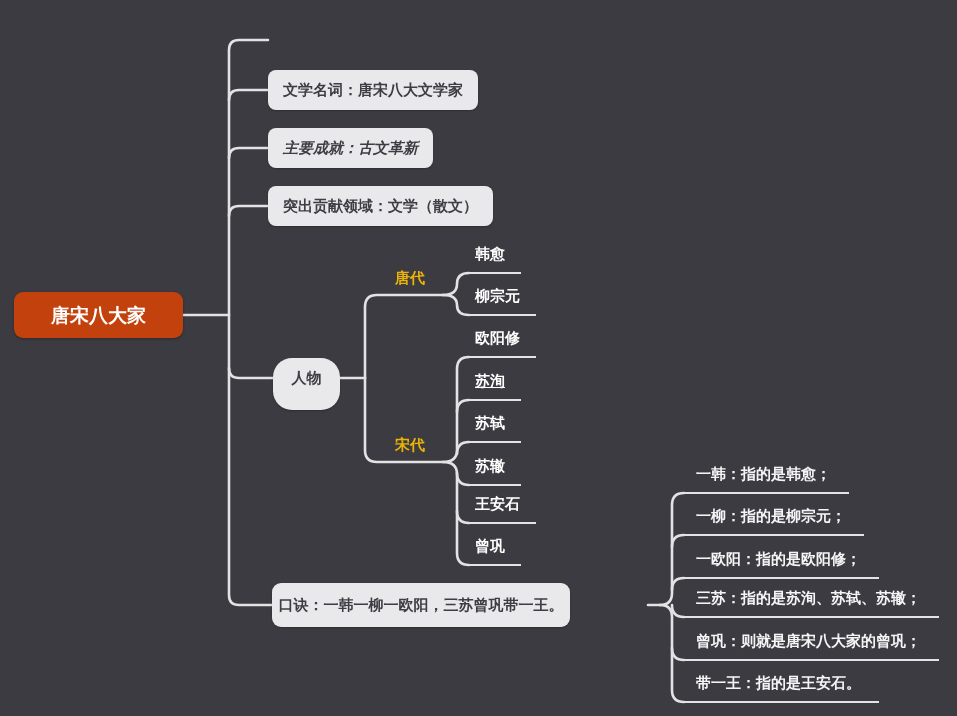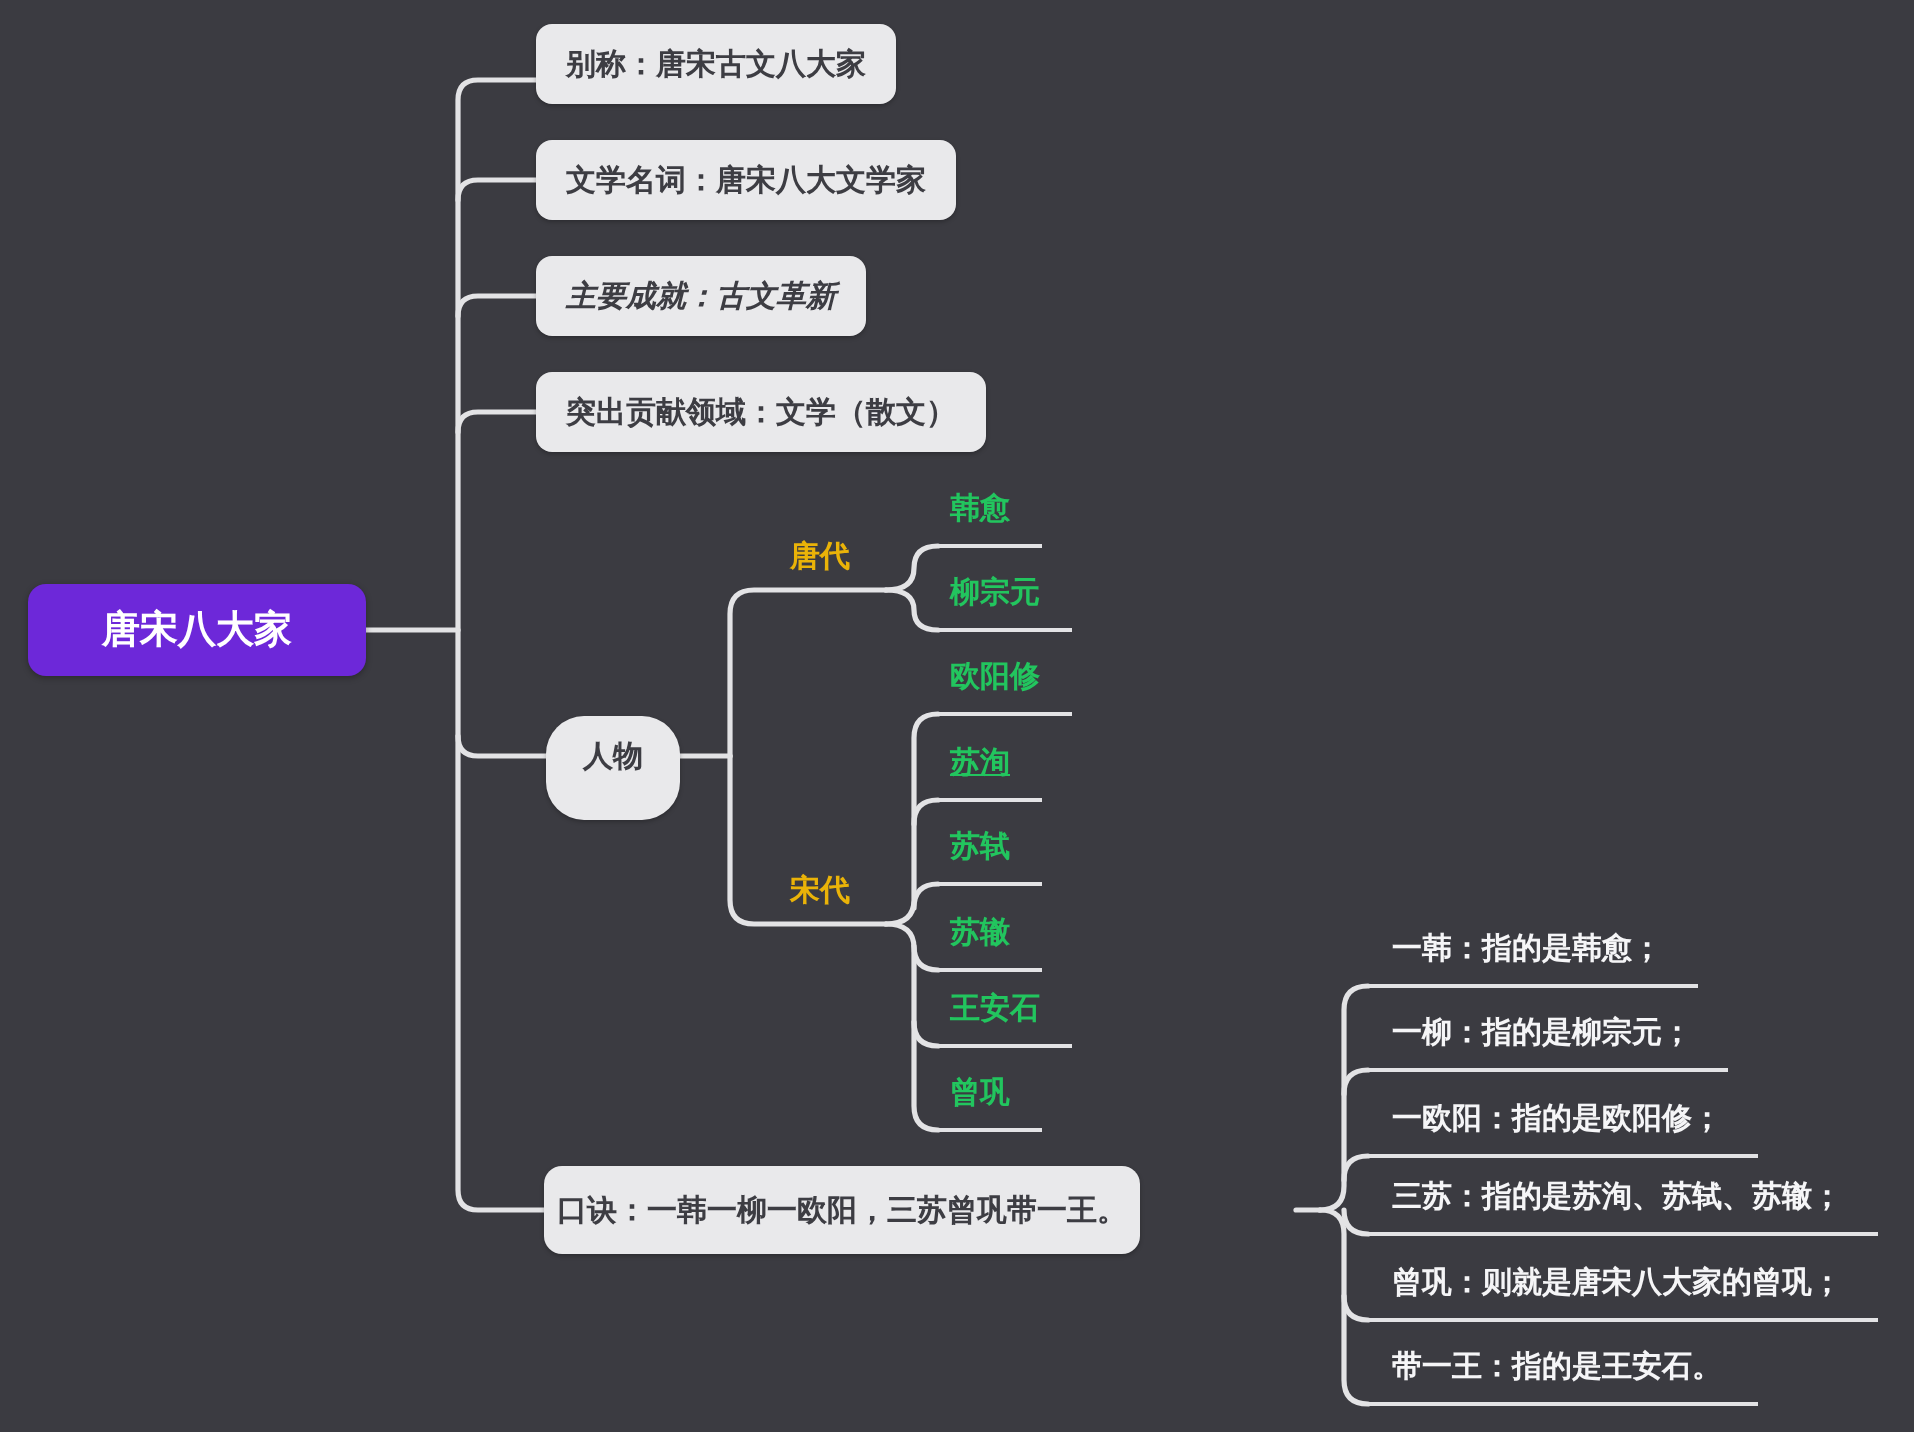--- a/index.html
+++ b/index.html
@@ -32,21 +32,21 @@
     padding: 9px 15px;
     border-radius: 8px;
     white-space: nowrap;
     box-shadow: 0 1px 2px rgba(0,0,0,0.25);
   }
 
   .root-topic {
     position: absolute;
     left: 14px; top: 292px;
     width: 169px; height: 46px;
-    background: #6d28d9;
+    background: #c2410c;
     color: #ffffff;
     font-weight: bold;
     font-size: 19px;
     line-height: 46px;
     text-align: center;
     border-radius: 9px;
     white-space: nowrap;
     box-shadow: 0 1px 3px rgba(0,0,0,0.3);
   }
 
@@ -83,21 +83,21 @@
     width: 66px;
     text-align: center;
     white-space: nowrap;
   }
   .d-tang { left: 377px; top: 268px; }
   .d-song { left: 377px; top: 435px; }
 
   
   .leaf {
     position: absolute;
-    color: #22c55e;
+    color: #ffffff;
     font-weight: bold;
     font-size: 15px;
     line-height: 19px;
     padding: 0 16px 8px 6px;
     border-bottom: 2.6px solid #e3e3e5;
     white-space: nowrap;
   }
   .lf-0 { left: 469px; top: 245px; }
   .lf-1 { left: 469px; top: 287px; }
   .lf-2 { left: 469px; top: 329px; }
@@ -160,21 +160,20 @@
       <path d="M 660 605 Q 672 605 672 617 V 690 Q 672 702 684 702"></path>
       <path d="M 672 547 Q 672 535 684 535"></path>
       <path d="M 672 590 Q 672 578 684 578"></path>
       <path d="M 672 605 Q 672 617 684 617"></path>
       <path d="M 672 648 Q 672 660 684 660"></path>
     </g>
   </svg>
 
   <div class="root-topic">唐宋八大家</div>
 
-  <div class="topic n-alias">别称：唐宋古文八大家</div>
   <div class="topic n-literary">文学名词：唐宋八大文学家</div>
   <div class="topic n-achieve">主要成就：古文革新</div>
   <div class="topic n-field">突出贡献领域：文学（散文）</div>
   <div class="topic n-figures">人物</div>
   <div class="topic n-mnemonic">口诀：一韩一柳一欧阳，三苏曾巩带一王。</div>
 
   <div class="dynasty d-tang">唐代</div>
   <div class="dynasty d-song">宋代</div>
 
   <div class="leaf lf-0">韩愈</div>

